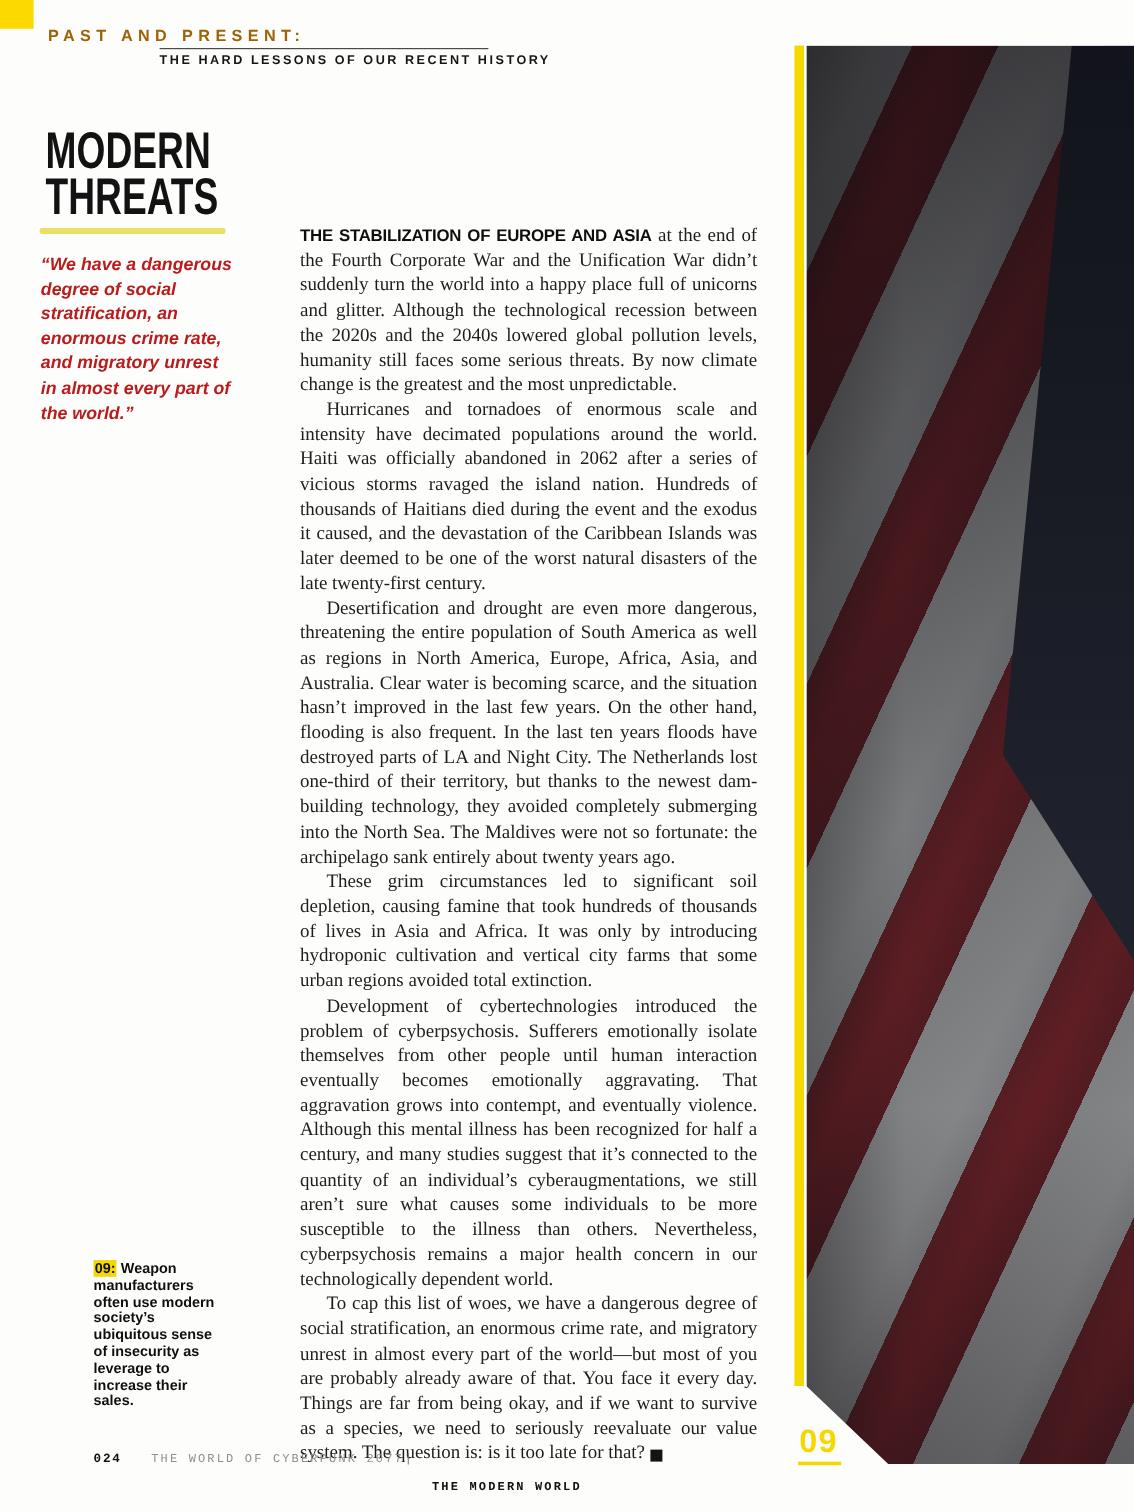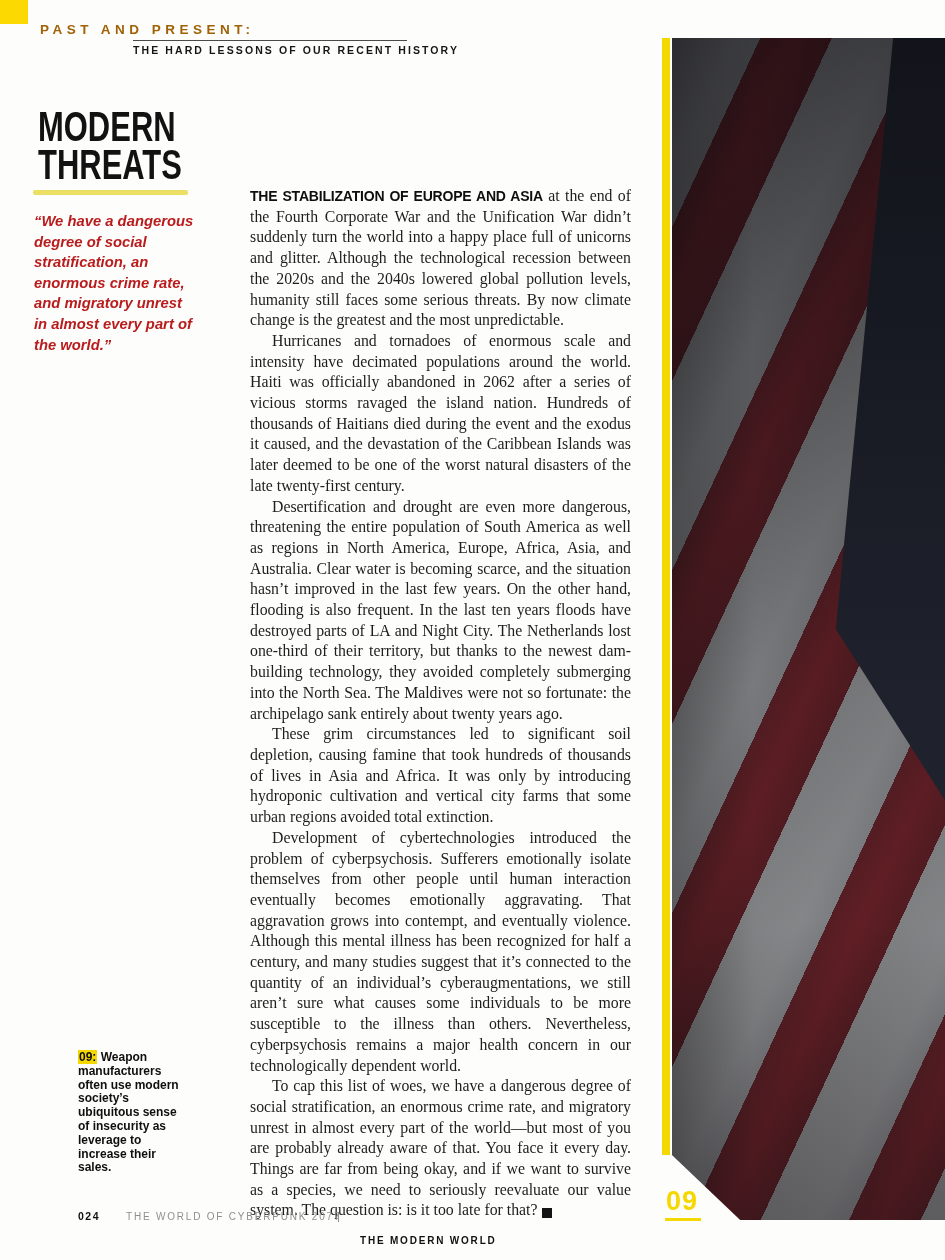--- a/index.html
+++ b/index.html
@@ -47,21 +47,21 @@
     font-family:"DejaVu Sans",sans-serif;font-size:8px;line-height:10px;text-align:center;
     font-style:normal;margin-left:4px;vertical-align:baseline;
   }
   
   .caption{
     position:absolute;left:78px;top:1051px;width:112px;
     font-size:12px;line-height:13.8px;font-weight:bold;color:#0f0f0f;
   }
   .caption-label{background:#f5d800;padding:0 1px;text-align:center;}
   
-  .footer{position:absolute;left:0;top:1210px;width:660px;height:16px;font-size:10.5px;}
+  .footer{position:absolute;left:0;top:1210px;width:660px;height:16px;font-size:10.5px;font-family:Liberation Mono, monospace;}
   .page-number{position:absolute;left:78px;top:0;font-weight:bold;letter-spacing:1.5px;color:#111;}
   .book-title{position:absolute;left:126px;top:1px;font-size:10px;letter-spacing:1.8px;color:#8f8f8d;white-space:nowrap;}
   .footer-sep{position:absolute;left:337px;top:0;color:#7a7a78;}
   .section-title{position:absolute;left:360px;top:1px;font-size:10px;font-weight:bold;letter-spacing:1.8px;color:#111;white-space:nowrap;margin-top:24px;}
   
   .figure-wrap{position:absolute;left:662px;top:38px;width:283px;height:1132px;}
   .accent-bar{position:absolute;left:0;top:0;width:8px;height:1117px;background:#f5d800;}
   .flag{
     position:absolute;left:10px;top:0;width:273px;height:1182px;
     clip-path:polygon(0 0,100% 0,100% 100%,25% 100%,0 94.5%);

